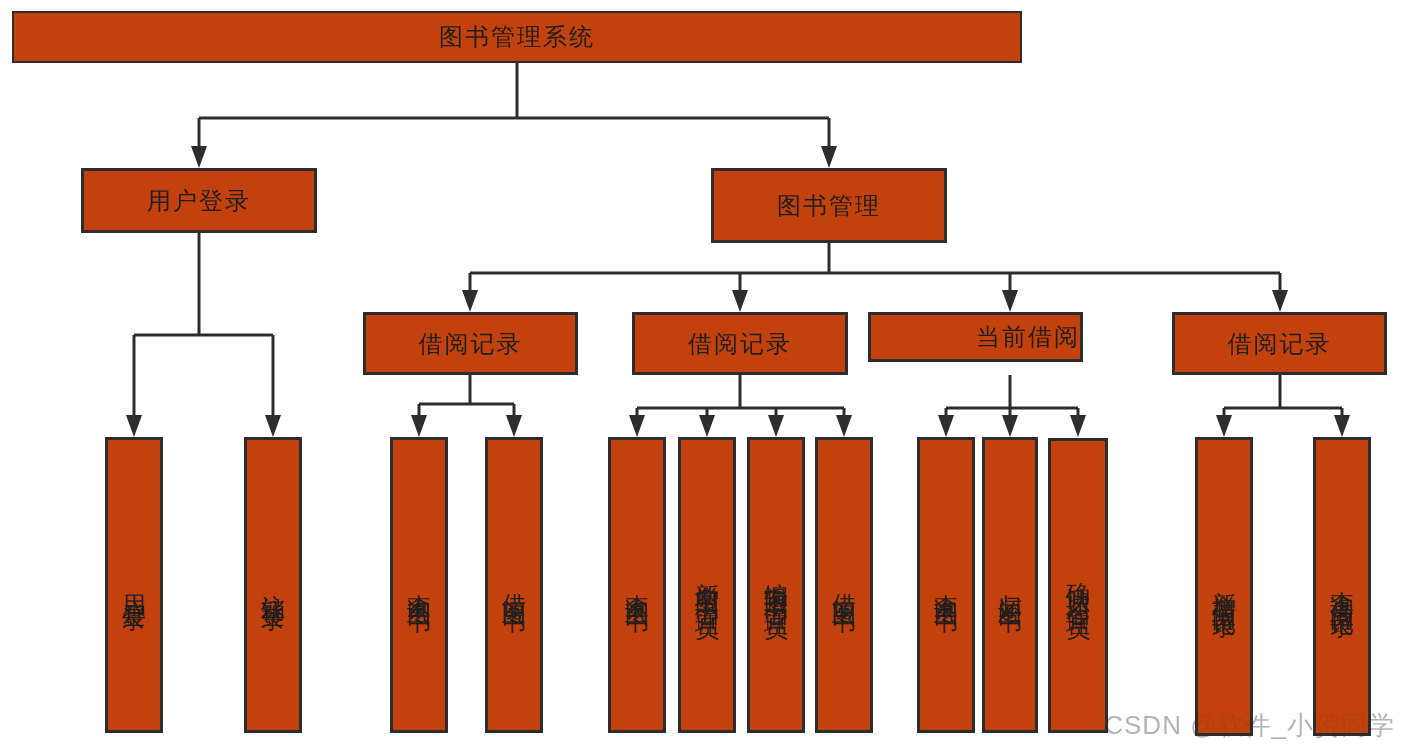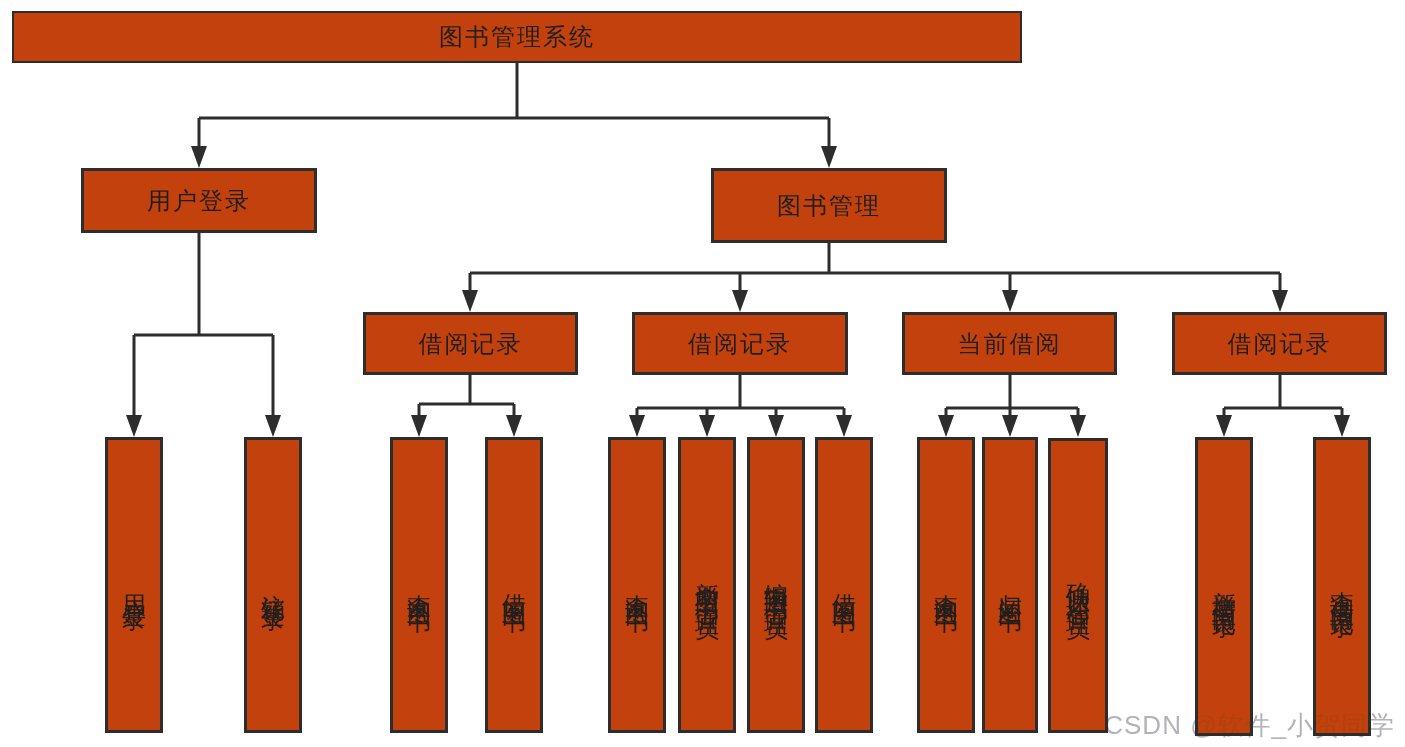--- a/index.html
+++ b/index.html
@@ -156,21 +156,21 @@
   <div class="box" style="left:711px; top:168px; width:236px; height:75px;">
     <span class="hlabel">图书管理</span>
   </div>
 
   <div class="box" style="left:363px; top:312px; width:215px; height:63px;">
     <span class="hlabel">借阅记录</span>
   </div>
   <div class="box" style="left:632px; top:312px; width:216px; height:63px;">
     <span class="hlabel">借阅记录</span>
   </div>
-  <div class="box" style="left:902px; top:312px; width:215px; height:63px;">
+  <div class="box" style="left:868px; top:312px; width:215px; height:50px;justify-content:flex-end;">
     <span class="hlabel">当前借阅</span>
   </div>
   <div class="box" style="left:1172px; top:312px; width:215px; height:63px;">
     <span class="hlabel">借阅记录</span>
   </div>
 
   <div class="box" style="left:105px; top:437px; width:58px; height:296px;">
     <span class="vtext">用户登录</span>
   </div>
   <div class="box" style="left:244px; top:437px; width:58px; height:296px;">

